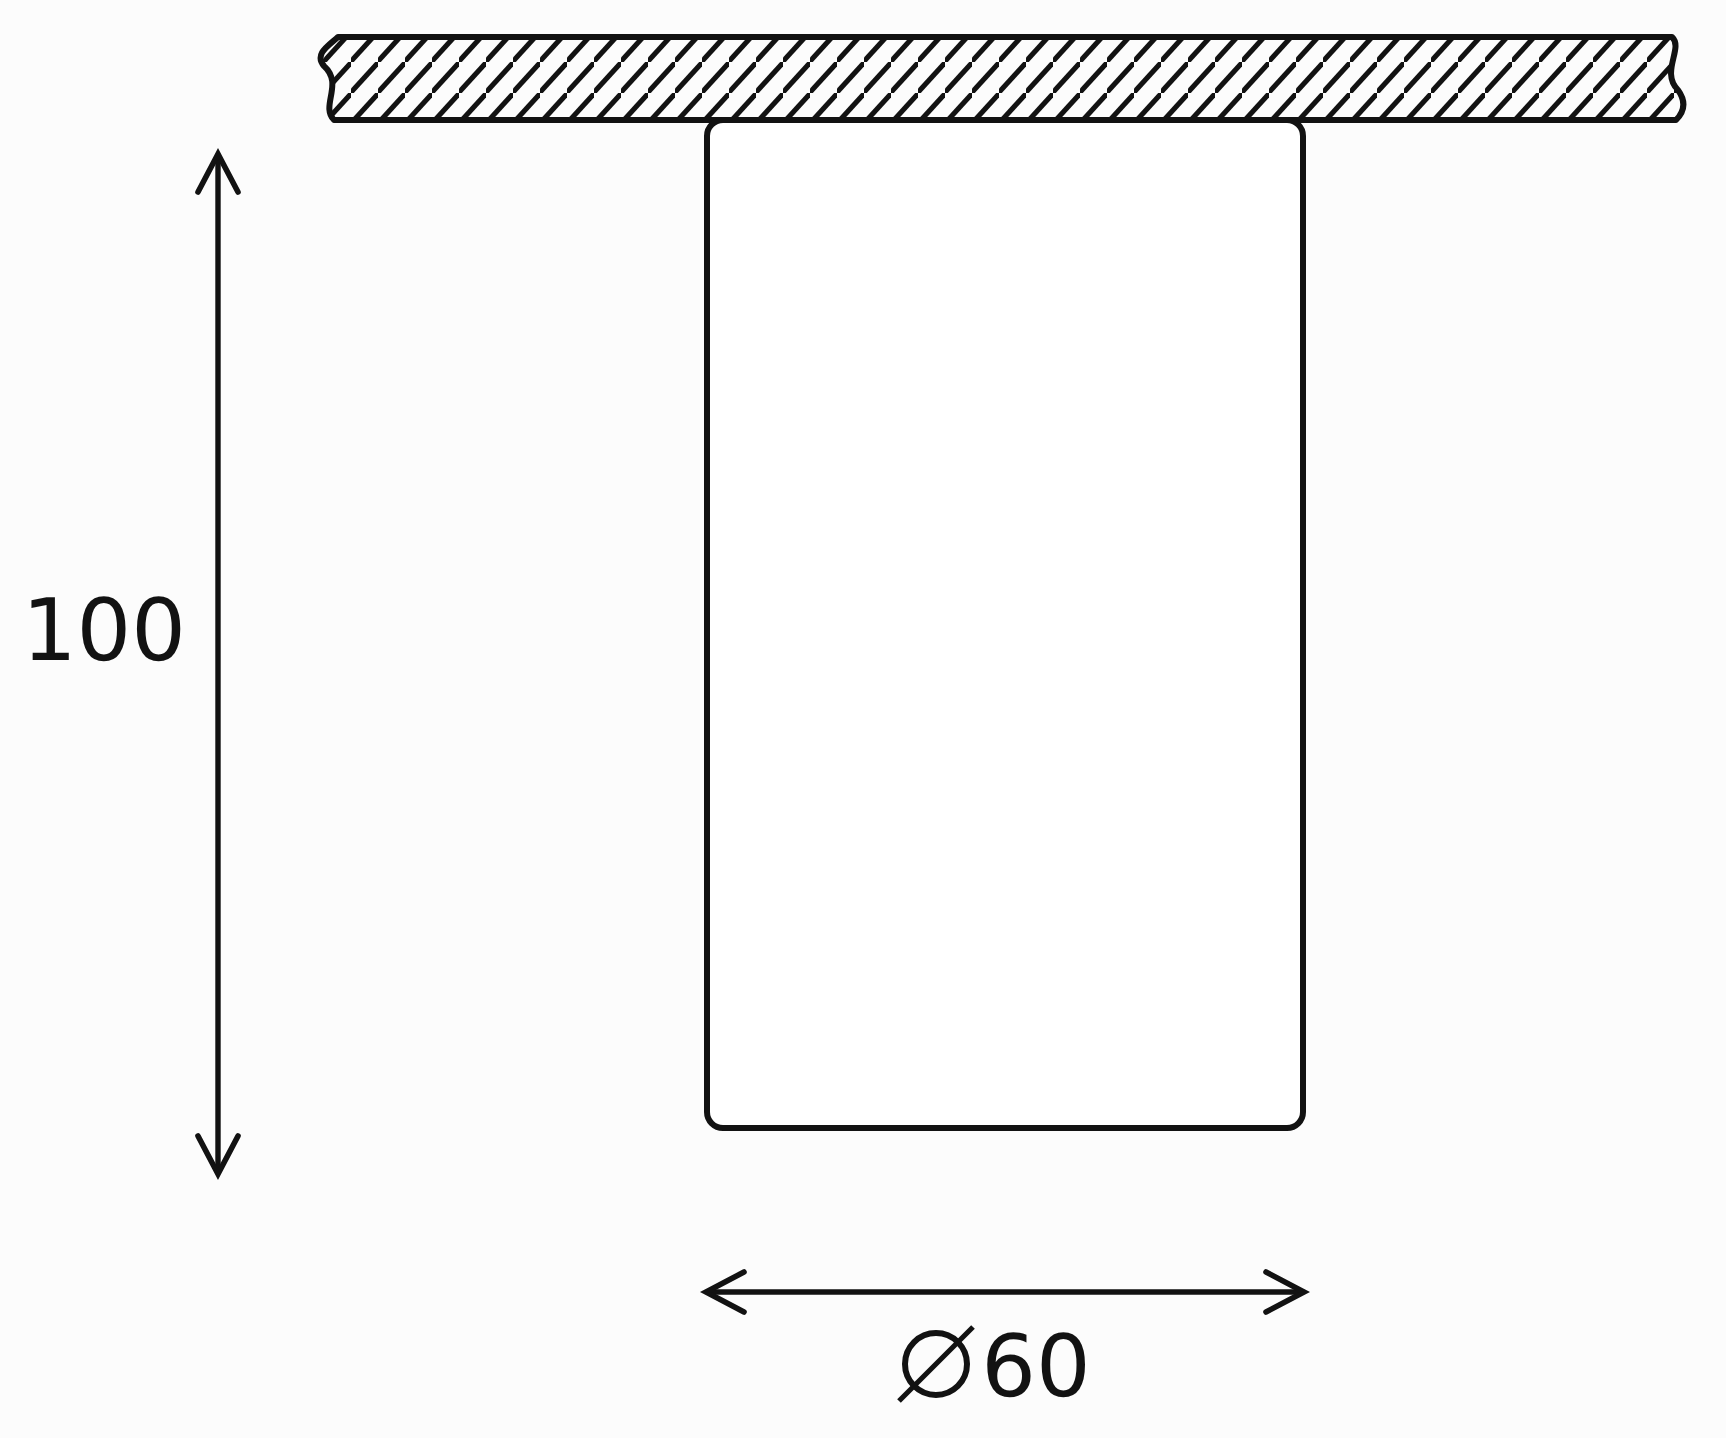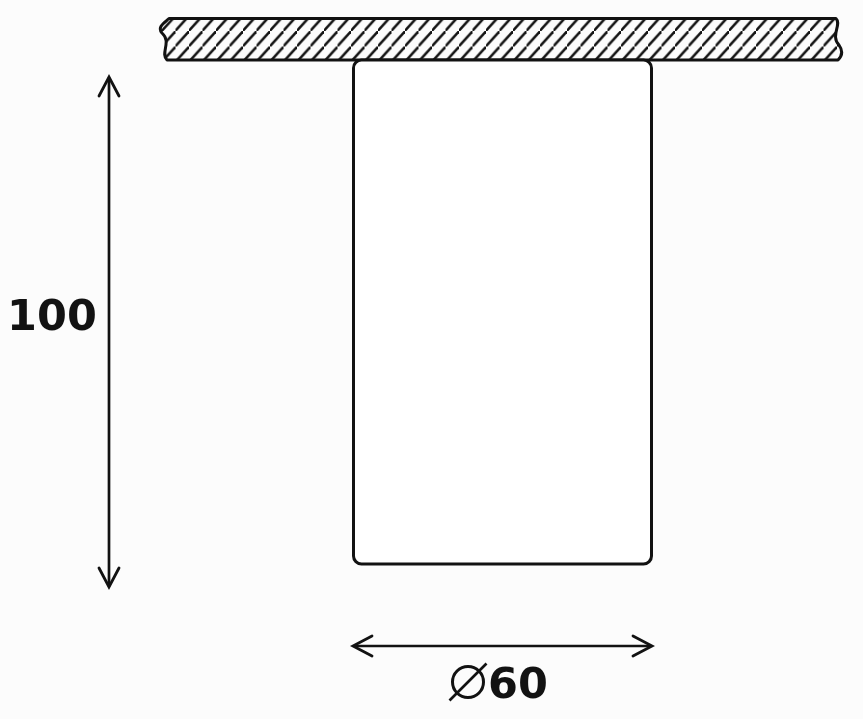--- a/index.html
+++ b/index.html
@@ -8,21 +8,21 @@
     --color-fill:#ffffff;
   }
   *{box-sizing:border-box;}
   html,body{margin:0;padding:0;}
   body{
     width:863px;height:719px;
     background:var(--color-background);
     font-family:"DejaVu Sans","Liberation Sans",sans-serif;
     overflow:hidden;
   }
-  .canvas{position:relative;width:863px;height:719px;font-weight:bold;}
+  .canvas{position:relative;width:863px;height:719px;}
   svg{display:block;}
   .band{
     fill:url(#hatch);
     stroke:var(--color-line);
     stroke-width:3;
     stroke-linejoin:round;
   }
   .hatch-line{
     stroke:var(--color-line);
     stroke-width:2.6;

